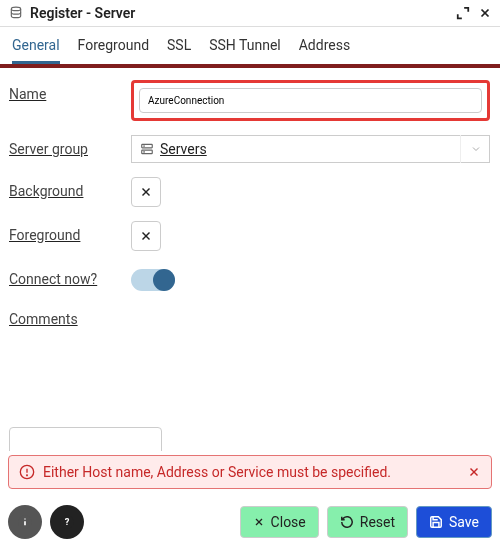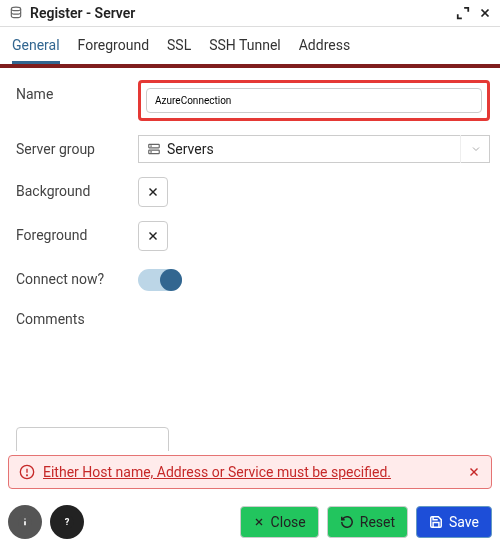--- a/index.html
+++ b/index.html
@@ -6,44 +6,44 @@
   html, body { margin:0; padding:0; font-family: -apple-system, BlinkMacSystemFont, "Segoe UI", Roboto, Helvetica, Arial, sans-serif; font-size:14px; color:#222; background:#fff; }
   .window { width:500px; height:549px; position:relative; display:flex; flex-direction:column; }
   .titlebar { display:flex; align-items:center; padding:5px 8px; border-bottom:1px solid #ddd; }
   .titlebar .dbicon { width:16px; height:16px; margin-right:6px; flex:0 0 auto; display:flex; align-items:center; justify-content:center; }
   .titlebar .title { font-weight:600; flex:1 1 auto; }
   .titlebar .winbtns { display:flex; gap:8px; }
   .titlebar .winbtn { cursor:pointer; }
   .tabs { display:flex; gap:18px; padding:0 12px; border-bottom:4px solid #7f1d1d; }
   .tab { padding:10px 0 8px 0; cursor:pointer; color:#333; border-bottom:3px solid transparent; }
   .tab.active { color:#326690; border-bottom:3px solid #326690; }
-  .body { padding:12px 10px 6px 16px; flex:1 1 auto; overflow:auto; }
+  .body { padding:12px 10px 6px 9px; flex:1 1 auto; overflow:auto;text-decoration:underline; }
   .row { display:flex; align-items:flex-start; margin-bottom:14px; }
   .label { width:122px; flex:0 0 122px; padding-top:6px; color:#444; }
   .control { flex:1 1 auto; }
   .highlight-name { border:3px solid #e53935; padding:5px; border-radius:4px; }
   input[type=text], textarea { width:100%; padding:6px 8px; border:1px solid #ccc; border-radius:4px; font-size:10px; font-family:inherit; outline:none; }
   textarea { height:86px; resize:vertical; }
   .select { position:relative; }
   .selectbox { display:flex; align-items:center; border:1px solid #ccc; border-radius:0; padding:5px 8px; cursor:pointer; background:#fff; }
   .selectbox .selicon { margin-right:6px; display:flex; }
   .selectbox .arrow { position:absolute; right:0; top:0; bottom:0; width:30px; border-left:1px solid #eee; display:flex; align-items:center; justify-content:center; color:#aaa; }
   .xbtn { width:30px; height:30px; border:1px solid #ccc; border-radius:4px; display:flex; align-items:center; justify-content:center; cursor:pointer; background:#fff; }
   .toggle-wrap { display:flex; align-items:center; padding-top:4px;}
   .toggle-on { width:44px; height:22px; background:#bcd6e7; border-radius:11px; position:relative; cursor:pointer;}
   .toggle-on .kn { position:absolute; right:0; top:0; width:22px; height:22px; background:#326690; border-radius:50%; }
-  .errorbar { margin:4px 8px 10px 8px; border:1px solid #e57373; background:#ffebeb; color:#c62828; border-radius:4px; padding:8px 10px; display:flex; align-items:center;text-decoration:underline; }
+  .errorbar { margin:4px 8px 10px 8px; border:1px solid #e57373; background:#ffebeb; color:#c62828; border-radius:4px; padding:8px 10px; display:flex; align-items:center; }
   .errorbar .eicon { margin-right:8px; display:flex; }
   .errorbar .etext { flex:1 1 auto; }
   .errorbar .edismiss { cursor:pointer; color:#c62828;}
   .actions { display:flex; align-items:center; padding:6px 8px 10px 8px; }
   .roundbtn { width:34px; height:34px; border-radius:50%; background:#555; color:#fff; display:flex; align-items:center; justify-content:center; margin-right:8px; cursor:pointer; }
   .roundbtn.help { background:#222; }
   .actions .spacer { flex:1 1 auto; }
-  .btn { padding:7px 12px; border:1px solid #ccc; background:#22c55e; border-radius:4px; cursor:pointer; display:flex; align-items:center; gap:6px; margin-left:8px; color:#222;}
+  .btn { padding:7px 12px; border:1px solid #ccc; background:#86efac; border-radius:4px; cursor:pointer; display:flex; align-items:center; gap:6px; margin-left:8px; color:#222;}
   .btn.primary { background:#1d4ed8; border-color:#6399c2; color:#fff; }
   .btn .bicon { display:flex; }
   svg { display:block; }
 </style>
 </head>
 <body>
 
 <div class="window">
 
   <div class="titlebar">

